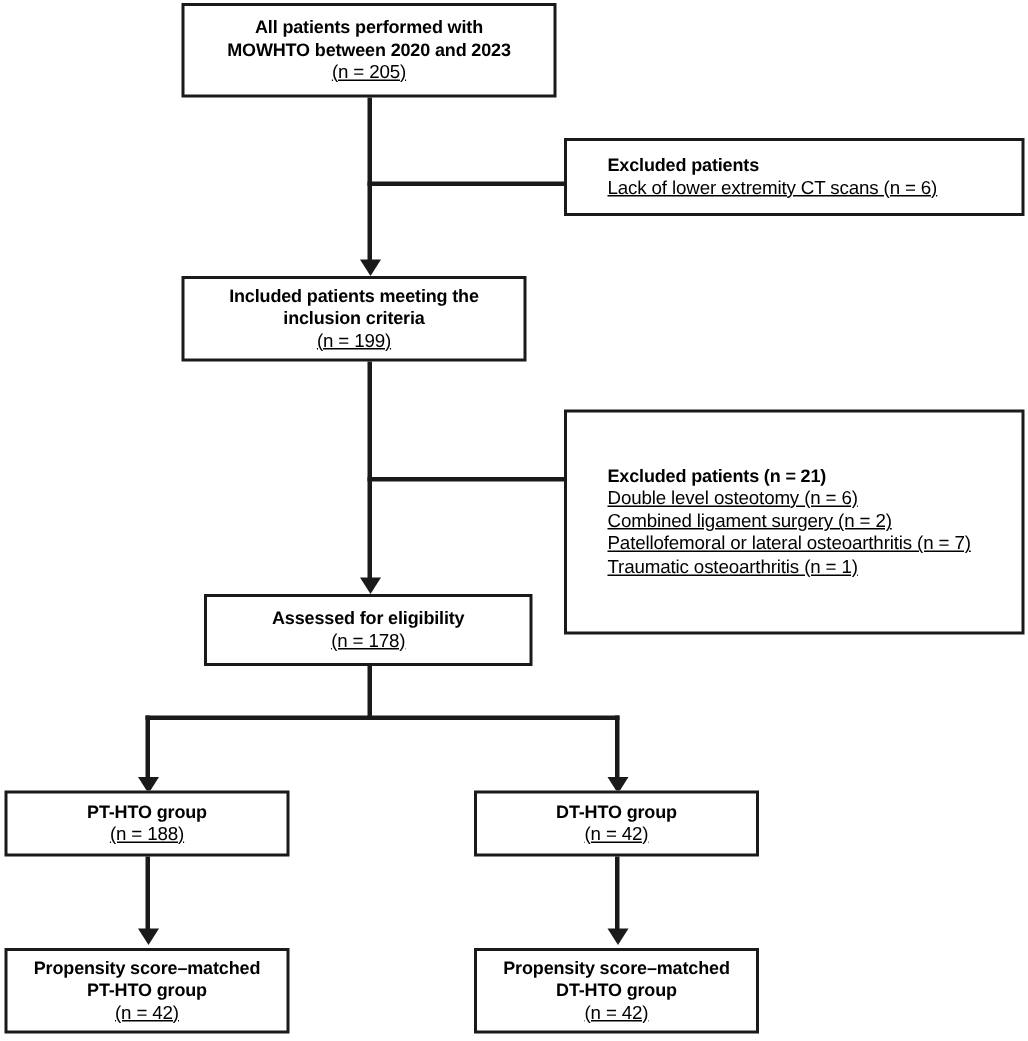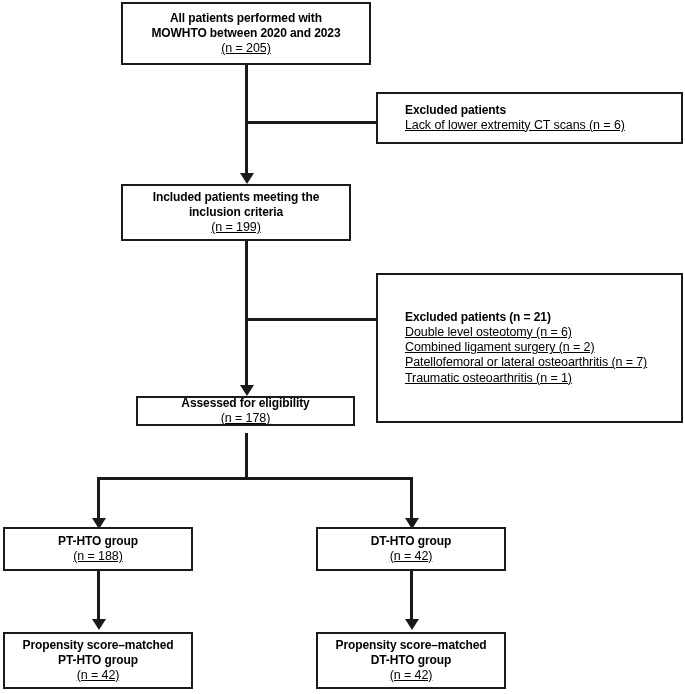--- a/index.html
+++ b/index.html
@@ -125,21 +125,21 @@
   </div>
 
   <div class="box left" style="left:376px; top:261px; width:307px; height:150px;margin-top:12px;">
     <span class="ln b">Excluded patients (n = 21)</span>
     <span class="ln n">Double level osteotomy (n = 6)</span>
     <span class="ln n">Combined ligament surgery (n = 2)</span>
     <span class="ln n">Patellofemoral or lateral osteoarthritis (n = 7)</span>
     <span class="ln n">Traumatic osteoarthritis (n = 1)</span>
   </div>
 
-  <div class="box center" style="left:136px; top:396px; width:219px; height:30px;">
+  <div class="box center" style="left:136px; top:396px; width:219px; height:48px;">
     <span class="ln b">Assessed for eligibility</span>
     <span class="ln n">(n = 178)</span>
   </div>
 
   <div class="box center" style="left:3px; top:527px; width:190px; height:44px;">
     <span class="ln b">PT-HTO group</span>
     <span class="ln n">(n = 188)</span>
   </div>
 
   <div class="box center" style="left:316px; top:527px; width:190px; height:44px;">

